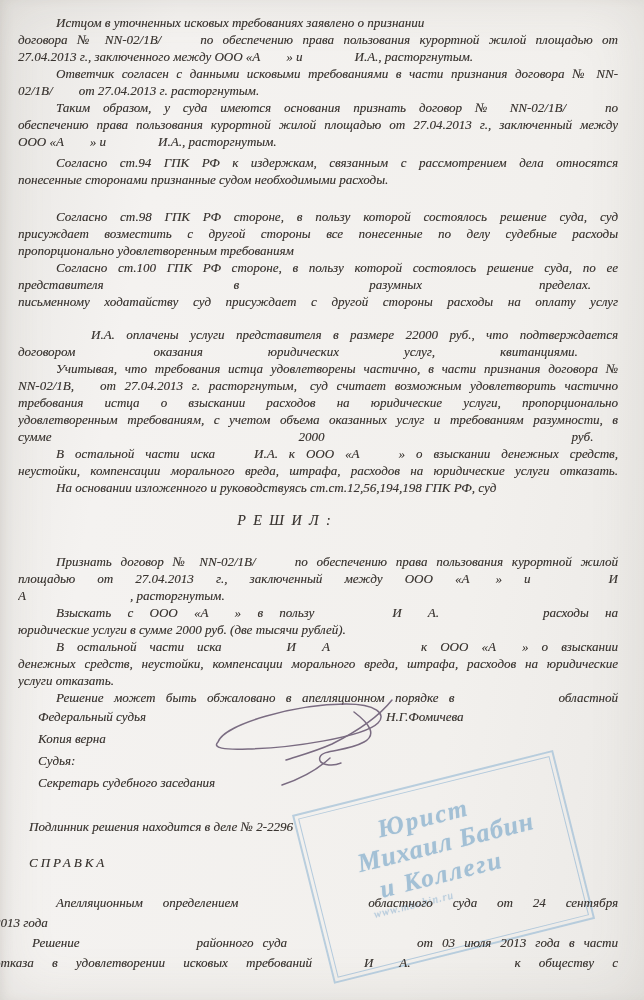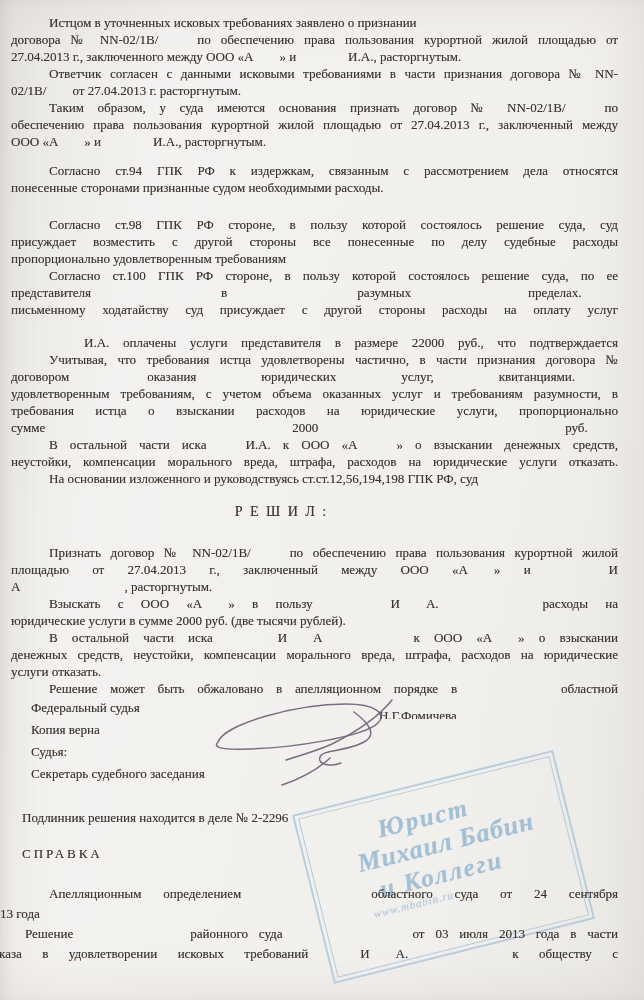--- a/index.html
+++ b/index.html
@@ -3,33 +3,33 @@
 <meta charset="utf-8">
 <style>
   html,body{margin:0;padding:0;}
   body{width:644px;height:1000px;overflow:hidden;
        font-family:"Liberation Serif","DejaVu Serif",serif;}
   .page{position:relative;width:644px;height:1000px;overflow:hidden;
         background:linear-gradient(100deg,#e9e7e4,#f4f2f0 22%,#f2f0ed 70%,#ebe9e6);
         color:#3a3531;}
   .page::after{content:"";position:absolute;inset:0;pointer-events:none;
         box-shadow:inset 0 0 55px rgba(120,110,98,.14), inset 6px 0 14px -6px rgba(105,98,90,.16);}
-  .doc{position:relative;z-index:2;padding:14px 26px 0 11px;font-size:13px;line-height:17px;}
+  .doc{position:relative;z-index:2;padding:14px 26px 0 18px;font-size:13px;line-height:17px;font-style:italic;}
   .l{height:17px;overflow:hidden;white-space:normal;
      text-shadow:.2px .2px .35px rgba(58,53,49,.45);}
   .j{text-align:justify;text-align-last:justify;}
   .ind{padding-left:38px;}
   .indlg{padding-left:73px;}
   .flush{margin-left:-24px;}
   .heading{height:17px;font-size:14px;text-align:center;letter-spacing:2px;
            transform:translateX(-33px);margin:16px 0 24px 0;
            text-shadow:.2px .2px .35px rgba(58,53,49,.45);}
   .sigrow{position:relative;height:22px;line-height:22px;overflow:hidden;padding-left:20px;
           text-shadow:.2px .2px .35px rgba(58,53,49,.45);}
-  .sig-name{position:absolute;left:368px;top:8px;}
+  .sig-name{position:absolute;left:368px;top:0;}
   .note{height:22px;line-height:22px;padding-left:11px;overflow:hidden;
         text-shadow:.2px .2px .35px rgba(58,53,49,.45);}
   .spravka{height:20px;line-height:20px;padding-left:11px;letter-spacing:3px;margin-top:15px;
         text-shadow:.2px .2px .35px rgba(58,53,49,.45);}
   .sp{height:20px;line-height:20px;overflow:hidden;
       text-shadow:.2px .2px .35px rgba(58,53,49,.45);}
   
   .stamp{position:absolute;z-index:1;left:292px;top:815px;width:265px;height:170px;
          transform:rotate(-14deg);transform-origin:0 0;
          border:2px solid rgba(152,186,214,.7);opacity:.92;pointer-events:none;}
@@ -62,33 +62,34 @@
   <div class="doc">
 
     <div class="l ind">Истцом в уточненных исковых требованиях заявлено о признании</div>
     <div class="l j">договора № NN-02/1В/   по обеспечению права пользования курортной жилой площадью от</div>
     <div class="l">27.04.2013 г., заключенного между ООО «А  » и    И.А., расторгнутым.</div>
     <div class="l ind j">Ответчик согласен с данными исковыми требованиями в части признания договора № NN-</div>
     <div class="l">02/1В/  от 27.04.2013 г. расторгнутым.</div>
     <div class="l ind j">Таким образом, у суда имеются основания признать договор № NN-02/1В/   по</div>
     <div class="l j">обеспечению права пользования курортной жилой площадью от 27.04.2013 г., заключенный между</div>
     <div class="l">ООО «А  » и    И.А., расторгнутым.</div>
-    <div class="l ind j" style="margin-top:12px">Согласно ст.94 ГПК РФ к издержкам, связанным с рассмотрением дела относятся</div>
+    <div class="l ind j" style="margin-top:4px">Согласно ст.94 ГПК РФ к издержкам, связанным с рассмотрением дела относятся</div>
     <div class="l">понесенные сторонами признанные судом необходимыми расходы.</div>
     <div class="l ind j" style="margin-top:20px">Согласно ст.98 ГПК РФ стороне, в пользу которой состоялось решение суда, суд</div>
     <div class="l j">присуждает возместить с другой стороны все понесенные по делу судебные расходы</div>
     <div class="l">пропорционально удовлетворенным требованиям</div>
     <div class="l ind j" style="margin-top:0">Согласно ст.100 ГПК РФ стороне, в пользу которой состоялось решение суда, по ее</div>
     <div class="l">представителя          в          разумных         пределах.</div>
     <div class="l j">письменному ходатайству суд присуждает с другой стороны расходы на оплату услуг</div>
     <div class="l indlg j" style="margin-top:16px">И.А. оплачены услуги представителя в размере 22000 руб., что подтверждается</div>
+    <div class="l">договором      оказания     юридических     услуг,     квитанциями.</div>
     <div class="l ind j">Учитывая, что требования истца удовлетворены частично, в части признания договора №</div>
-    <div class="l">договором      оказания     юридических     услуг,     квитанциями.</div>
+    <div class="l j">NN-02/1В,  от 27.04.2013 г. расторгнутым, суд считает возможным удовлетворить частично</div>
+    <div class="l j">требования истца о взыскании расходов на юридические услуги, пропорционально</div>
     <div class="l j">удовлетворенным требованиям, с учетом объема оказанных услуг и требованиям разумности, в</div>
-    <div class="l j">требования истца о взыскании расходов на юридические услуги, пропорционально</div>
     <div class="l">сумме                   2000                   руб.</div>
     <div class="l ind j">В остальной части иска   И.А. к ООО «А   » о взыскании денежных средств,</div>
     <div class="l j">неустойки, компенсации морального вреда, штрафа, расходов на юридические услуги отказать.</div>
     <div class="l ind">На основании изложенного и руководствуясь ст.ст.12,56,194,198 ГПК РФ, суд</div>
 
     <div class="heading">Р Е Ш И Л :</div>
 
     <div class="l ind j">Признать договор № NN-02/1В/   по обеспечению права пользования курортной жилой</div>
     <div class="l j">площадью от 27.04.2013 г., заключенный между ООО «А  » и      И</div>
     <div class="l">А        , расторгнутым.</div>

